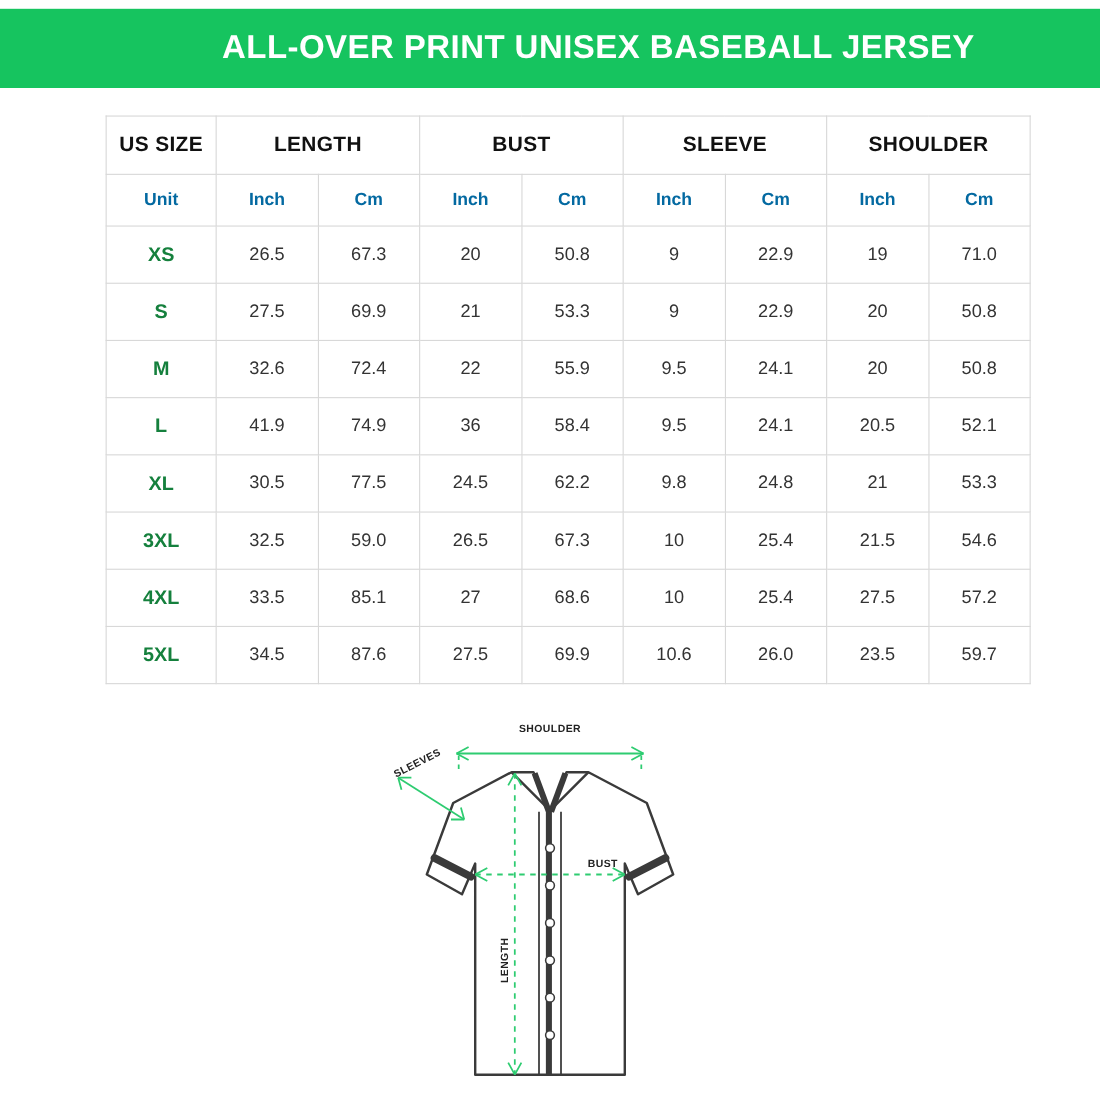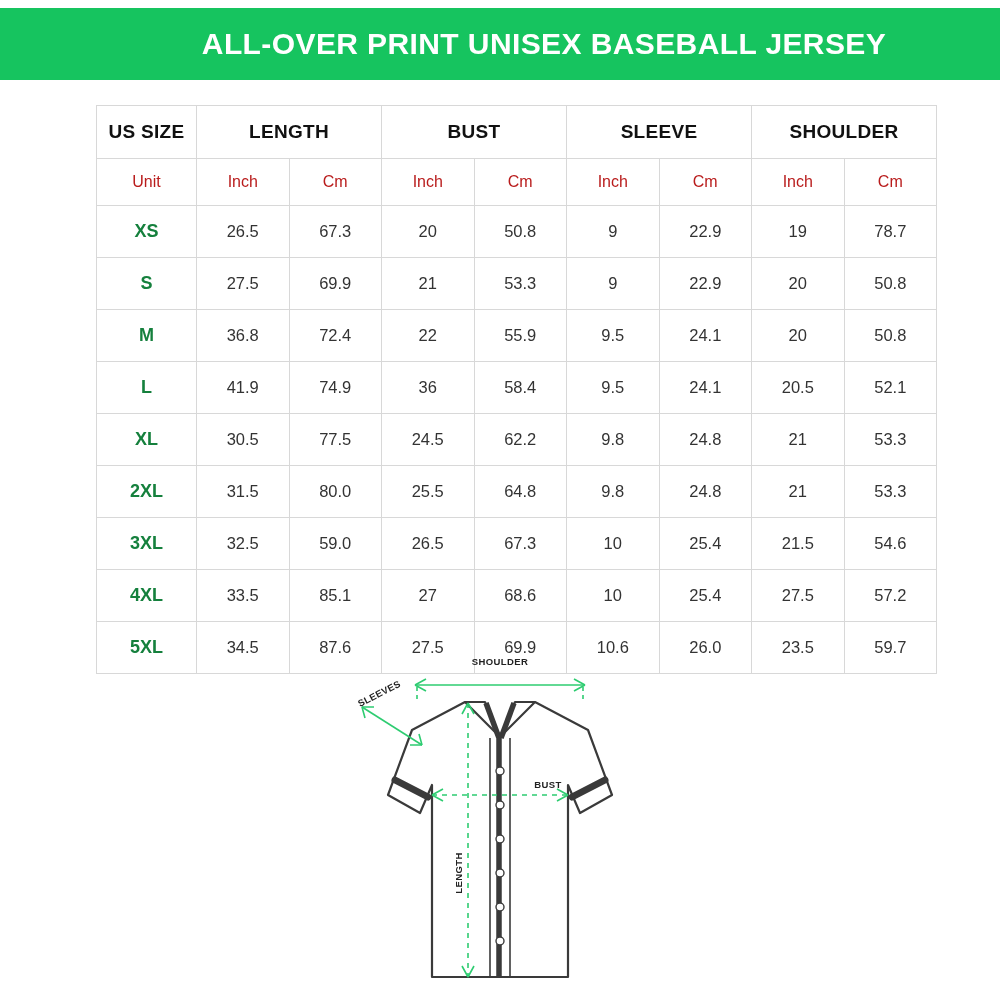--- a/index.html
+++ b/index.html
@@ -64,22 +64,22 @@
   th.group-head {
     height: 50px;
     font-size: 19px;
     font-weight: bold;
     color: #111111;
     letter-spacing: 0.3px;
   }
   th.unit-head {
     height: 44px;
     font-size: 16px;
-    font-weight: normal;
-    color: #b91c1c;
+    font-weight: bold;
+    color: #0369a1;
   }
   td.size-label {
     height: 49px;
     font-size: 18px;
     font-weight: bold;
     color: #15803d;
   }
   td.val {
     height: 49px;
     font-size: 16.5px;
@@ -150,36 +150,36 @@
       <tbody>
         <tr>
           <td class="size-label">XS</td>
           <td class="val">26.5</td>
           <td class="val">67.3</td>
           <td class="val">20</td>
           <td class="val">50.8</td>
           <td class="val">9</td>
           <td class="val">22.9</td>
           <td class="val">19</td>
-          <td class="val">78.7</td>
+          <td class="val">71.0</td>
         </tr>
         <tr>
           <td class="size-label">S</td>
           <td class="val">27.5</td>
           <td class="val">69.9</td>
           <td class="val">21</td>
           <td class="val">53.3</td>
           <td class="val">9</td>
           <td class="val">22.9</td>
           <td class="val">20</td>
           <td class="val">50.8</td>
         </tr>
         <tr>
           <td class="size-label">M</td>
-          <td class="val">36.8</td>
+          <td class="val">32.6</td>
           <td class="val">72.4</td>
           <td class="val">22</td>
           <td class="val">55.9</td>
           <td class="val">9.5</td>
           <td class="val">24.1</td>
           <td class="val">20</td>
           <td class="val">50.8</td>
         </tr>
         <tr>
           <td class="size-label">L</td>
@@ -191,31 +191,20 @@
           <td class="val">24.1</td>
           <td class="val">20.5</td>
           <td class="val">52.1</td>
         </tr>
         <tr>
           <td class="size-label">XL</td>
           <td class="val">30.5</td>
           <td class="val">77.5</td>
           <td class="val">24.5</td>
           <td class="val">62.2</td>
-          <td class="val">9.8</td>
-          <td class="val">24.8</td>
-          <td class="val">21</td>
-          <td class="val">53.3</td>
-        </tr>
-        <tr>
-          <td class="size-label">2XL</td>
-          <td class="val">31.5</td>
-          <td class="val">80.0</td>
-          <td class="val">25.5</td>
-          <td class="val">64.8</td>
           <td class="val">9.8</td>
           <td class="val">24.8</td>
           <td class="val">21</td>
           <td class="val">53.3</td>
         </tr>
         <tr>
           <td class="size-label">3XL</td>
           <td class="val">32.5</td>
           <td class="val">59.0</td>
           <td class="val">26.5</td>

